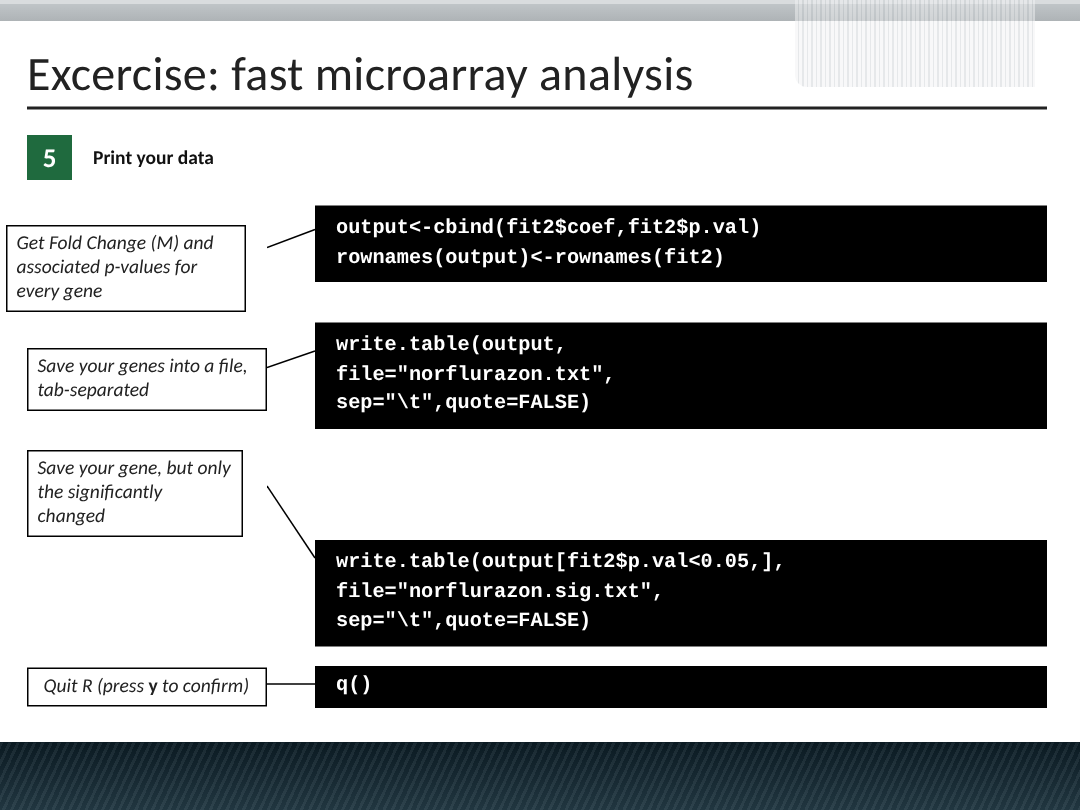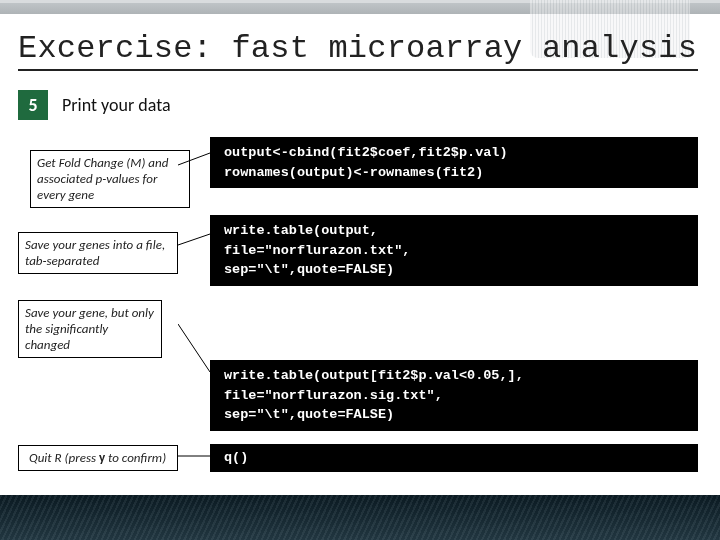--- a/index.html
+++ b/index.html
@@ -22,35 +22,34 @@
       radial-gradient(circle at 70% 40%, rgba(190,198,204,0.6) 0 40%, transparent 45%),
       linear-gradient(to bottom, #e3e6e8, #bac0c3);
     opacity: 0.5;
     border-bottom-left-radius: 8px;
   }
   .title {
     position: absolute; left: 18px; top: 30px; width: 680px;
     font-size: 32px; font-weight: 400; color: #222;
     border-bottom: 2px solid #222; padding-bottom: 2px;
     letter-spacing: 0.2px;
-    font-family: Liberation Mono, monospace;
   }
   .step-row { position: absolute; left: 18px; top: 90px; display: flex; align-items: center; gap: 14px; }
   .step-badge {
     width: 30px; height: 30px; background: #1f6a3e; color: #fff;
     display: flex; align-items: center; justify-content: center;
     font-size: 18px; font-weight: 600;
   }
-  .step-label { font-size: 18px; font-weight: 400; color: #111; }
+  .step-label { font-size: 13px; font-weight: 700; color: #111; }
   .note {
     position: absolute; background: #fff; border: 1px solid #000;
     font-size: 13px; font-style: italic; color: #222;
     padding: 4px 6px; line-height: 1.22;
   }
-  .note1 { left: 30px; top: 150px; width: 160px; }
+  .note1 { left: 4px; top: 150px; width: 160px; }
   .note2 { left: 18px; top: 232px; width: 160px; }
   .note3 { left: 18px; top: 300px; width: 144px; }
   .note4 { left: 18px; top: 445px; width: 160px; padding-left: 10px; }
   .kbd { font-style: normal; font-weight: 700; }
   svg.connector { position: absolute; pointer-events: none; }
   .code-block {
     position: absolute; left: 210px; right: 22px;
     background: #000; color: #fff;
     font-family: "Courier New", monospace;
     font-size: 13.5px; font-weight: 700;

